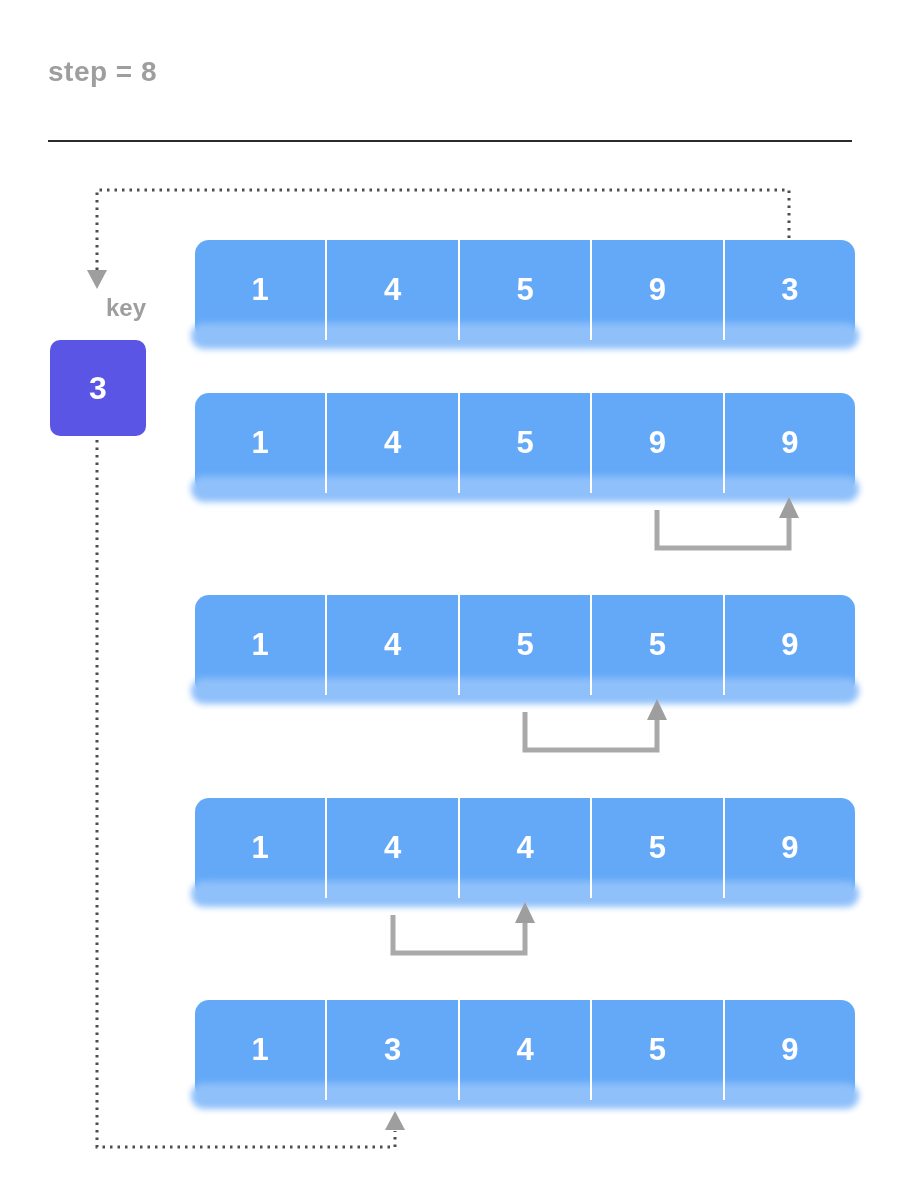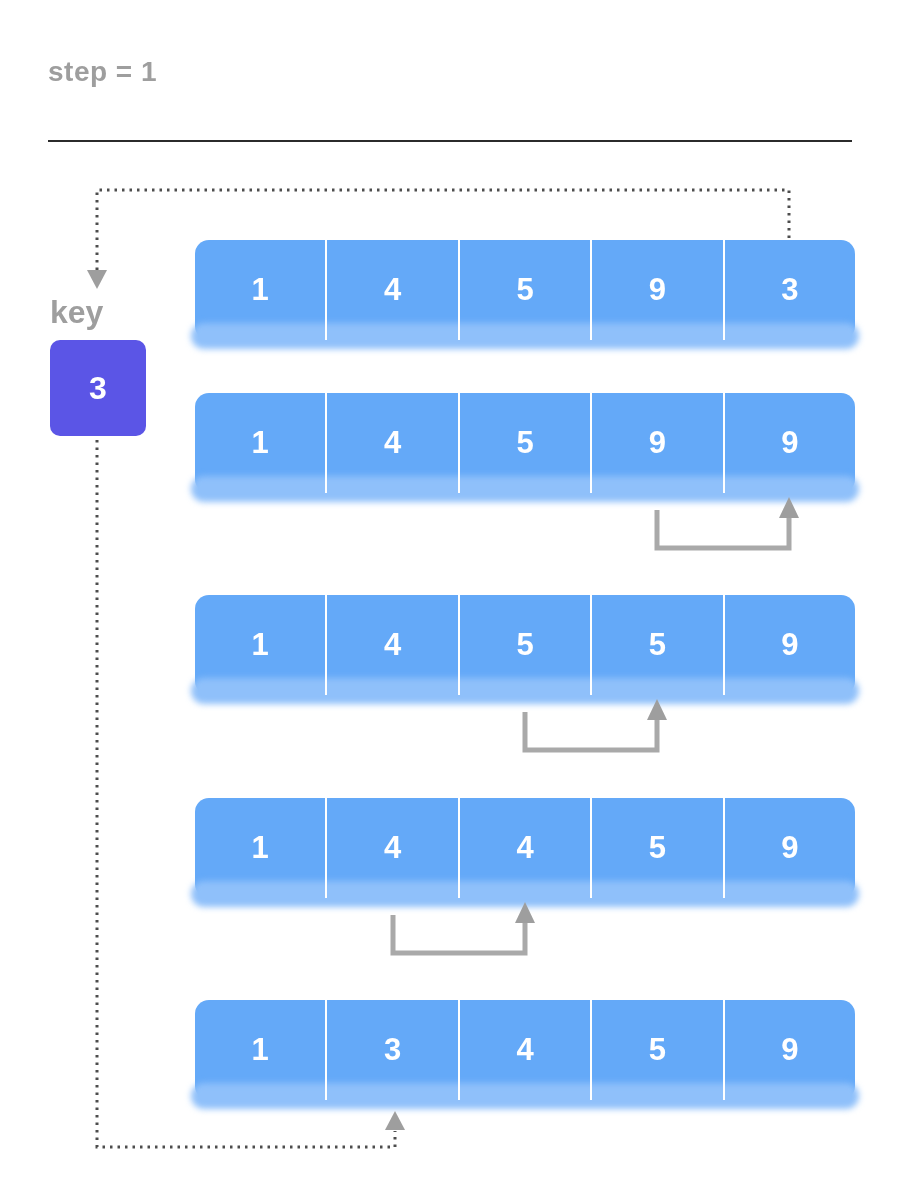--- a/index.html
+++ b/index.html
@@ -15,21 +15,21 @@
     font-size:28px; font-weight:bold; color:#9e9e9e;
     letter-spacing:0.5px;
   }
   .rule {
     position:absolute; left:48px; top:140px;
     width:804px; height:0;
     border-top:2px solid #2b2b2b;
   }
   .key-label {
     position:absolute; left:50px; top:294px; width:96px;
-    text-align:left; font-size:32px; font-weight:bold; color:#9e9e9e;
+    text-align:right; font-size:24px; font-weight:bold; color:#9e9e9e;
   }
   .key-box {
     position:absolute; left:50px; top:340px;
     width:96px; height:96px;
     background:#5B55E6; border-radius:10px;
     display:flex; align-items:center; justify-content:center;
     color:#ffffff; font-size:32px; font-weight:bold;
   }
   .row {
     position:absolute; left:195px; width:660px; height:100px;
@@ -57,21 +57,21 @@
   }
   .dotted { fill:none; stroke:#4d4d4d; stroke-width:3; stroke-dasharray:2.5 5; }
   .bracket { fill:none; stroke:#A9A9A9; stroke-width:5; }
   .arrow { fill:#9e9e9e; }
 </style>
 </head>
 <body>
 
 <div class="canvas">
 
-  <div class="title">step = 1</div>
+  <div class="title">step = 8</div>
   <div class="rule"></div>
 
   <div class="key-label">key</div>
   <div class="key-box">
     <span>3</span>
   </div>
 
   <div class="row row1">
     <div class="cell">1</div>
     <div class="cell">4</div>

